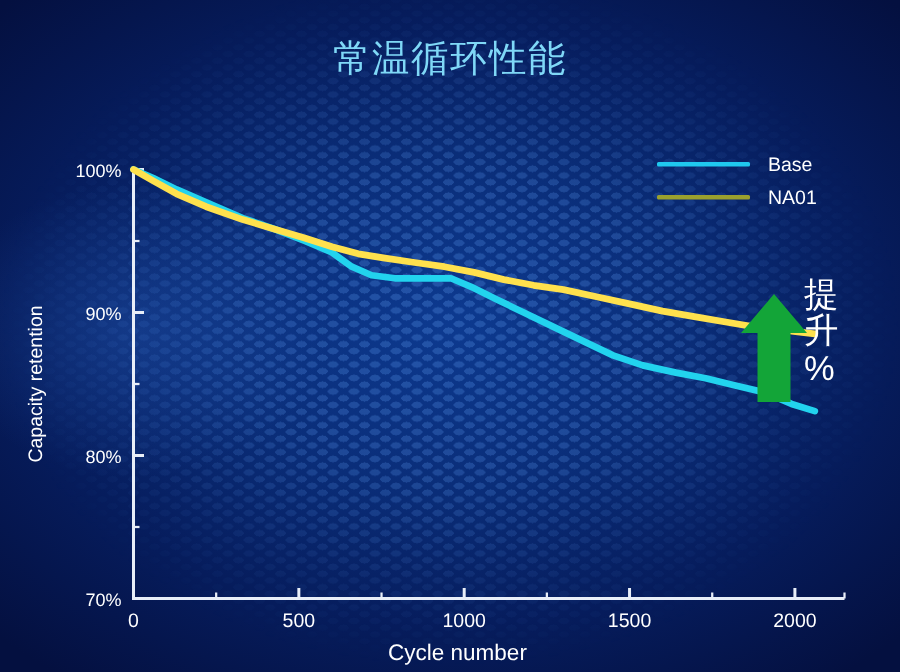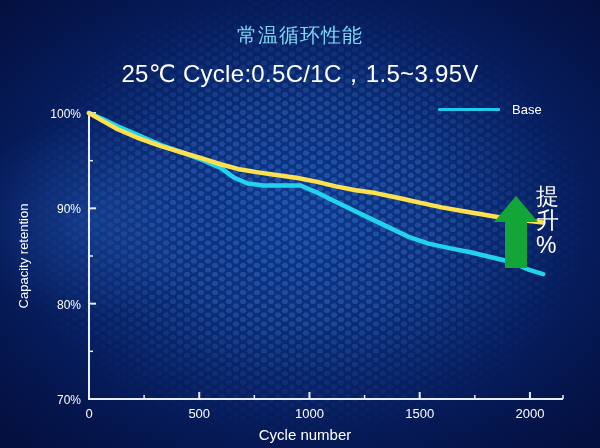--- a/index.html
+++ b/index.html
@@ -27,21 +27,21 @@
     mask-image:radial-gradient(ellipse 300px 230px at 300px 215px,#000 0%,rgba(0,0,0,.85) 45%,rgba(0,0,0,.25) 78%,rgba(0,0,0,0) 100%);
     pointer-events:none;
   }
   #glow{
     position:absolute;left:-40px;top:120px;width:260px;height:200px;
     background:radial-gradient(ellipse at center, rgba(40,95,190,.35) 0%, rgba(0,0,0,0) 70%);
     pointer-events:none;
   }
   .t-main{
     position:absolute;left:0;right:0;top:22px;text-align:center;
-    color:#7fd8f7;font-size:20px;letter-spacing:1px;
+    color:#7fd8f7;font-size:25px;letter-spacing:1px;
   }
   .t-sub{
     position:absolute;left:0;right:0;top:58px;text-align:center;
     color:#ffffff;font-size:24px;letter-spacing:.3px;
   }
   #chart{position:absolute;left:0;top:0;}
   .legend{position:absolute;left:438px;top:98px;}
   .leg-row{display:flex;align-items:center;height:22px;}
   .leg-swatch{width:62px;height:3px;margin-right:12px;border-radius:1px;}
   .leg-label{color:#ffffff;font-size:13px;line-height:1;}
@@ -52,21 +52,20 @@
   .annot div{margin-bottom:1px;}
 </style>
 </head>
 <body>
 
 <div id="stage">
   <div id="texture"></div>
   <div id="glow"></div>
 
   <div class="t-main">常温循环性能</div>
-  <div class="t-sub">25℃ Cycle:0.5C/1C，1.5~3.95V</div>
 
   <svg id="chart" width="600" height="448">
     <g id="axes">
         <path d="M 89 112 L 89 399 L 563 399" stroke="#e8eef8" stroke-width="2" fill="none"></path>
         <line x1="89" y1="399" x2="96" y2="399" stroke="#e8eef8" stroke-width="2"></line>
         <line x1="89" y1="303.6666666666667" x2="96" y2="303.6666666666667" stroke="#e8eef8" stroke-width="2"></line>
         <line x1="89" y1="208.33333333333334" x2="96" y2="208.33333333333334" stroke="#e8eef8" stroke-width="2"></line>
         <line x1="89" y1="113" x2="96" y2="113" stroke="#e8eef8" stroke-width="2"></line>
         <line x1="89" y1="351.3333333333333" x2="93" y2="351.3333333333333" stroke="#e8eef8" stroke-width="1.5"></line>
         <line x1="89" y1="256" x2="93" y2="256" stroke="#e8eef8" stroke-width="1.5"></line>
@@ -102,20 +101,24 @@
       </g>
     <text id="ylab" x="0" y="0" fill="#ffffff" font-size="13" font-family="Liberation Sans, sans-serif" text-anchor="middle" transform="translate(28,256) rotate(-90)">Capacity retention</text>
     <text id="xlab" x="305" y="440" fill="#ffffff" font-size="15" font-family="Liberation Sans, sans-serif" text-anchor="middle">Cycle number</text>
   </svg>
 
   <div class="legend">
     <div class="leg-row">
       <span class="leg-swatch" id="sw0" style="background: rgb(31, 200, 239);"></span>
       <span class="leg-label">Base</span>
     </div>
+    <div class="leg-row">
+      <span class="leg-swatch" id="sw1" style="background: rgb(154, 160, 46);"></span>
+      <span class="leg-label">NA01</span>
+    </div>
   </div>
 
   <div class="annot">
     <div>提</div>
     <div>升</div>
     <div>%</div>
   </div>
 </div>
 
 </body></html>

